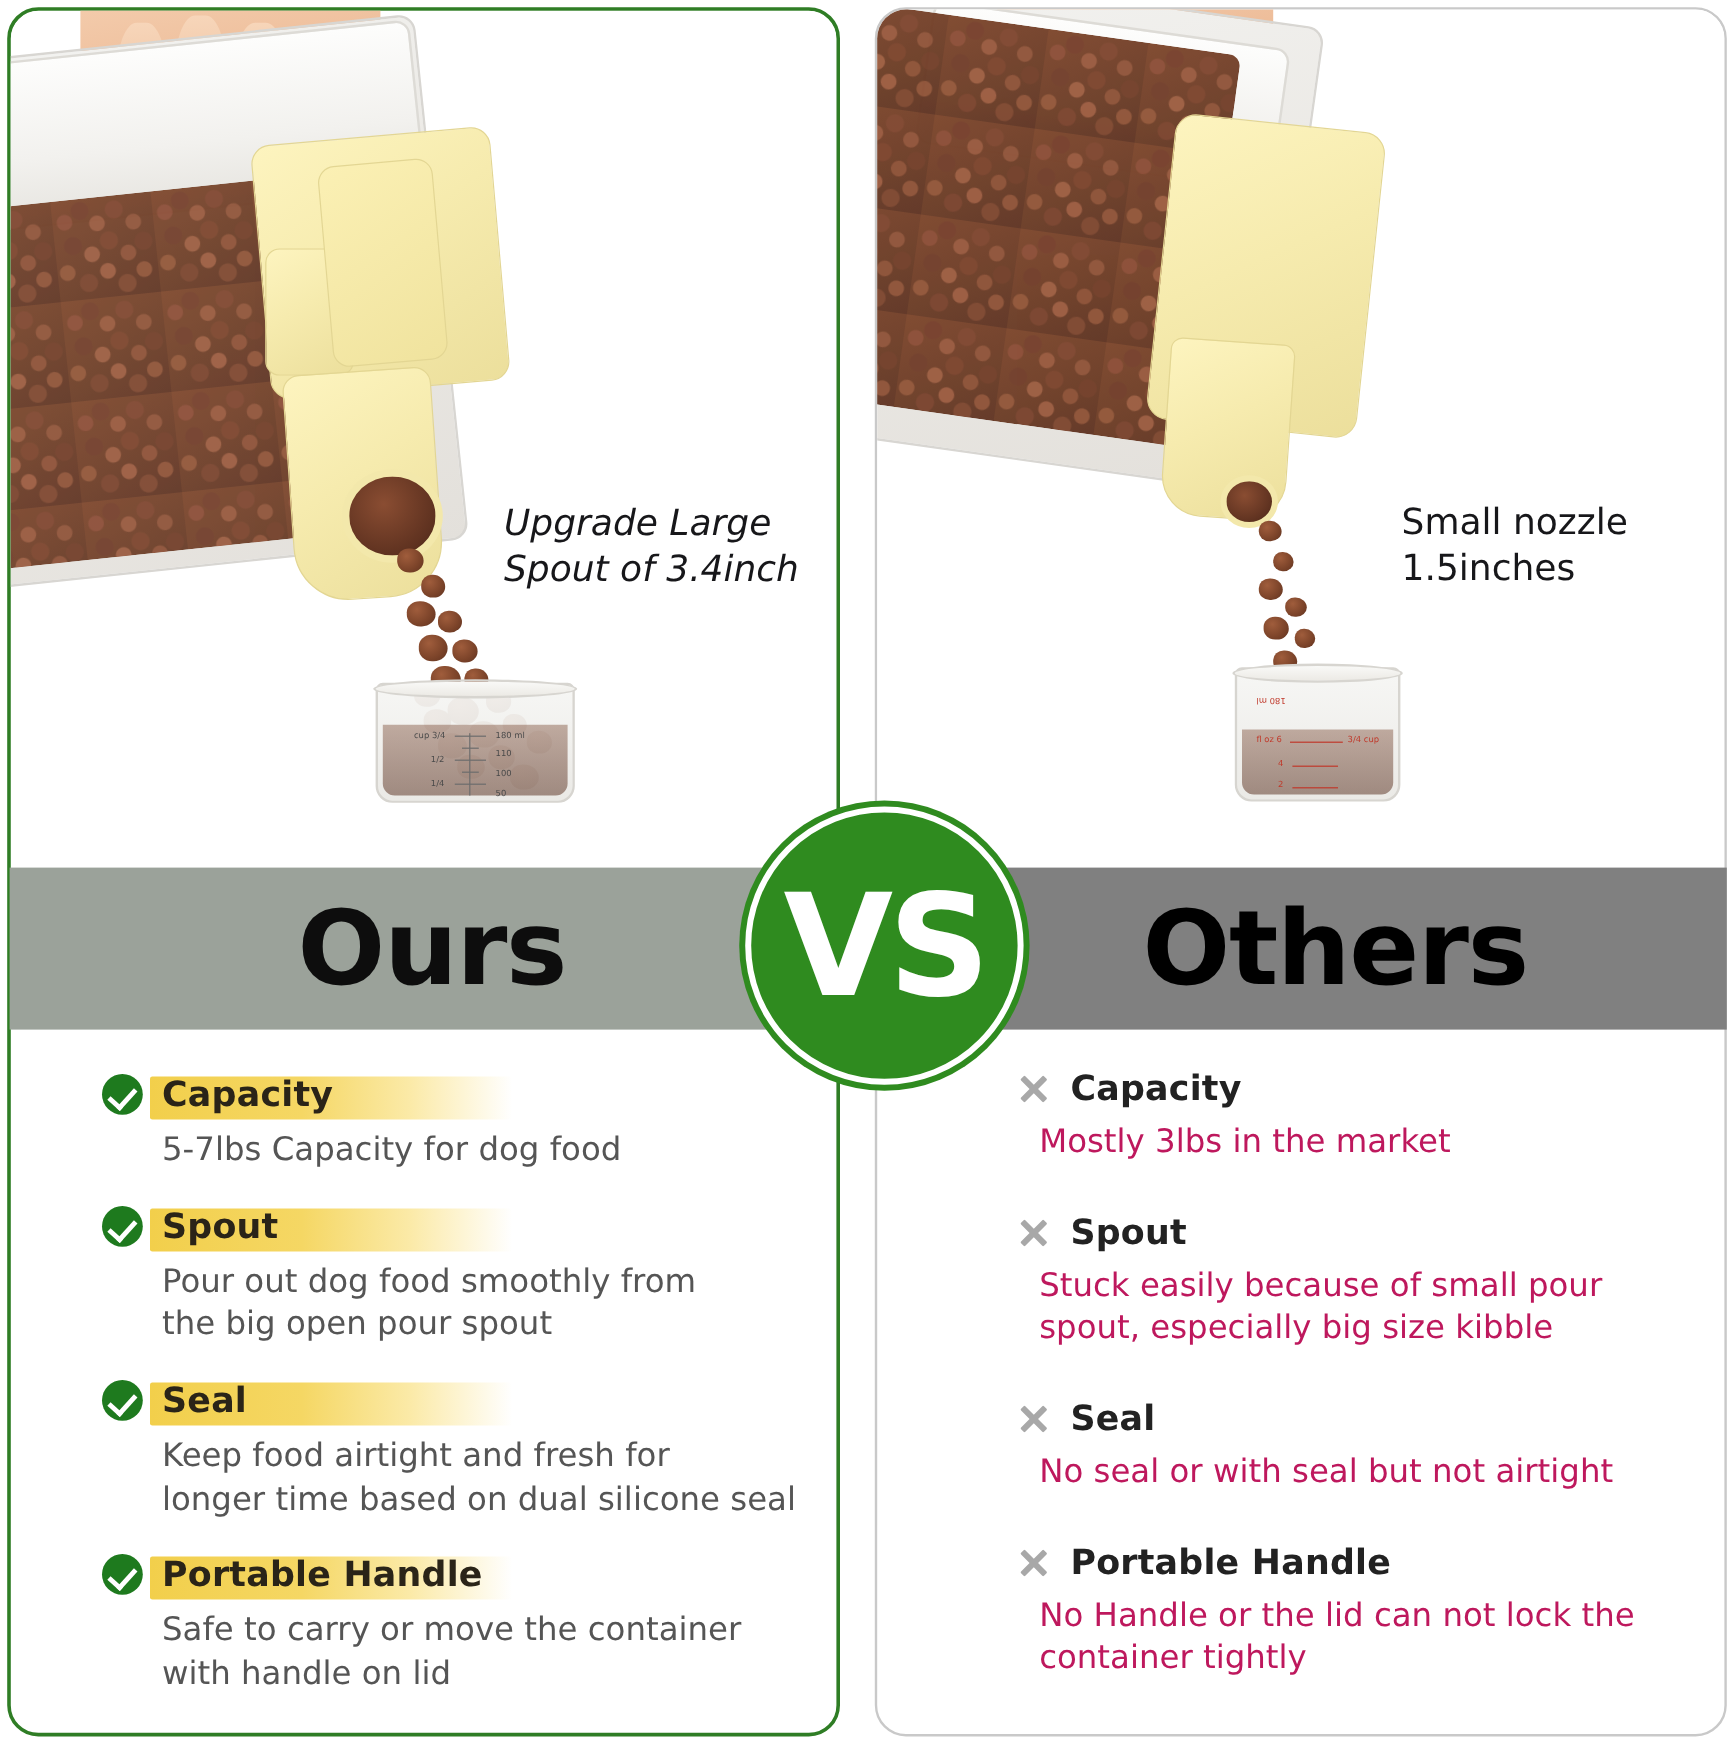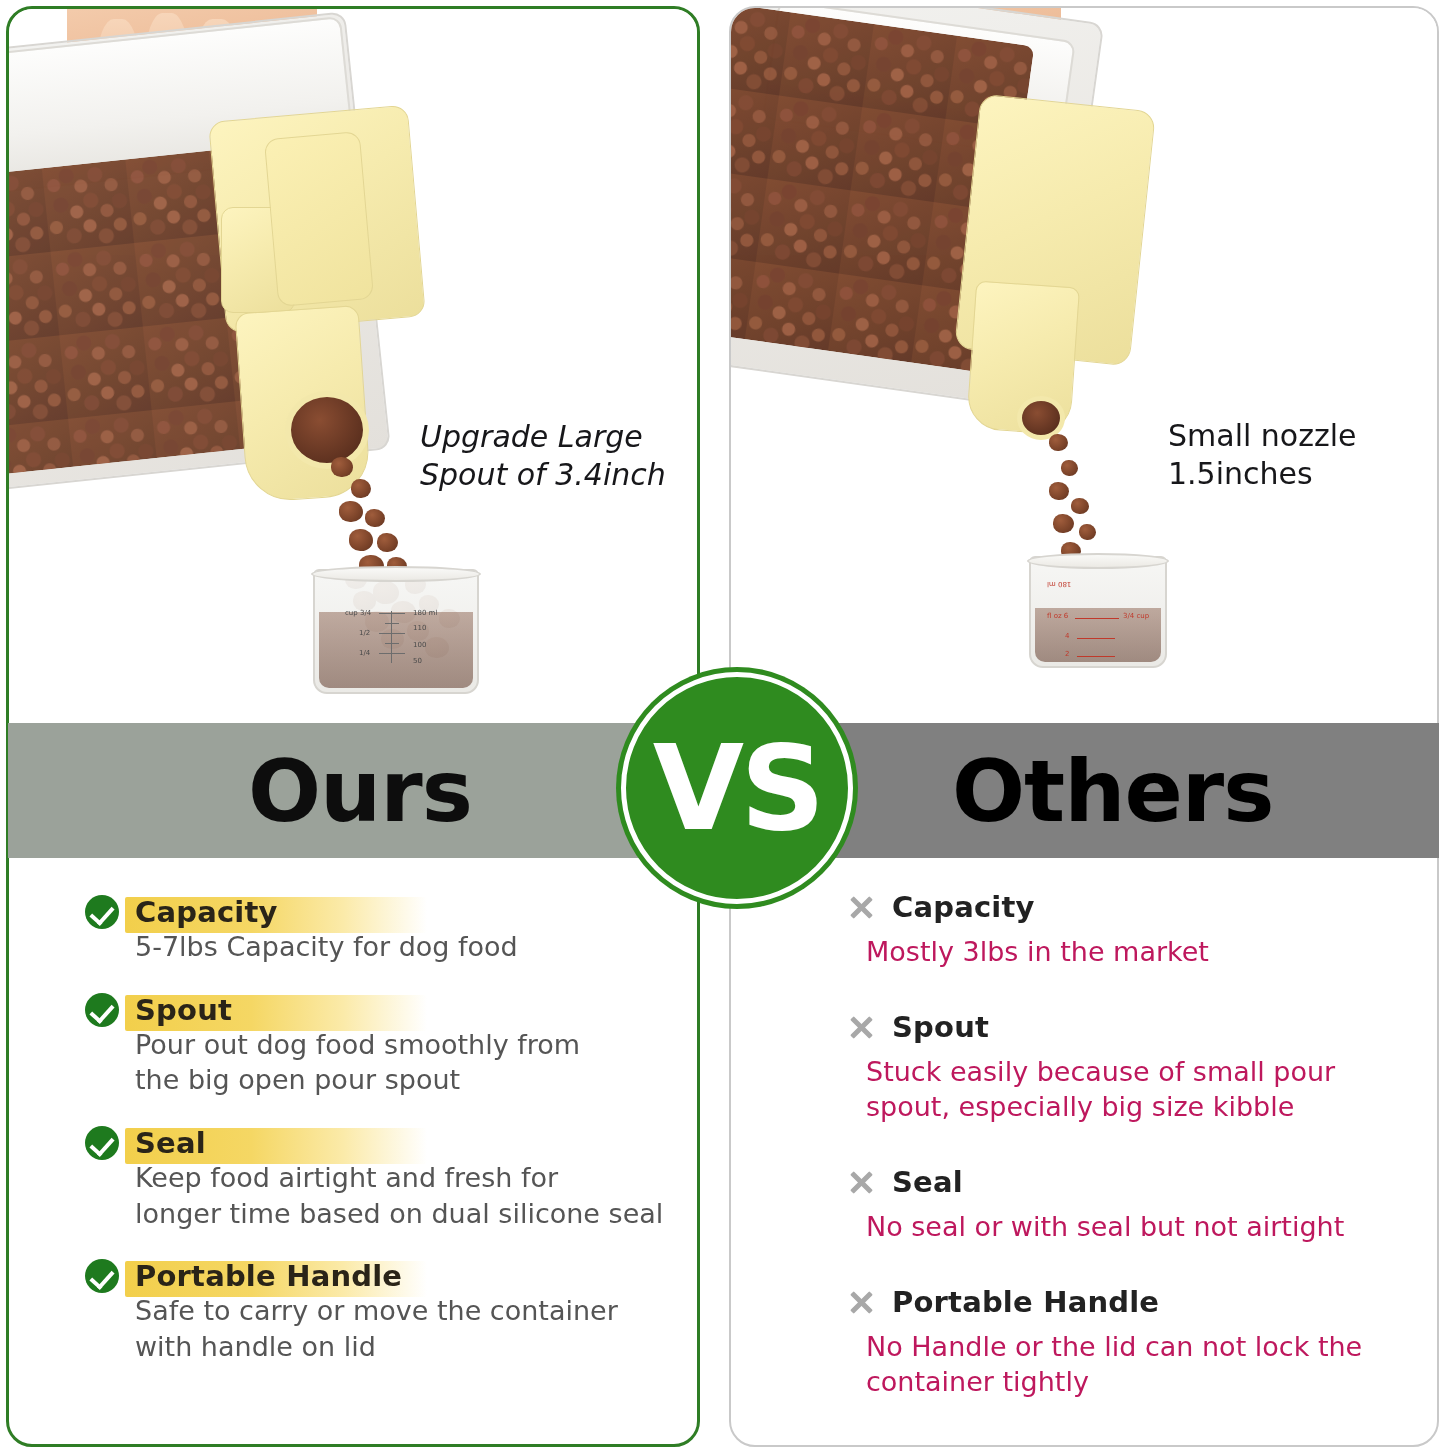--- a/index.html
+++ b/index.html
@@ -185,21 +185,21 @@
     border-radius: 2px;
   }
   .feat-title {
     position: relative; font-size: 29px; font-weight: 700;
     color: #2a2418; letter-spacing: .2px;
     font-family: "DejaVu Sans", "Liberation Sans", sans-serif;
   }
   .feat-title.plain { color: #222222; }
 
   .feat-desc {
-    margin-left: 50px;
+    margin-top: 12px; margin-left: 50px;
     font-size: 27px; line-height: 1.32; color: #555555;
     white-space: pre-line;
     font-family: "DejaVu Sans", "Liberation Sans", sans-serif;
   }
   .feat.right .feat-desc { margin-top: 10px; margin-left: 20px; color: #be185d; }
 </style>
 </head>
 <body>
 
 <div class="page">
@@ -240,21 +240,21 @@
           <div class="kib" style="left:344px; top:582px; width:23px; height:20px;"></div>
           <div class="kib" style="left:382px; top:592px; width:25px; height:22px;"></div>
           <div class="kib" style="left:410px; top:586px; width:20px; height:18px;"></div>
           <div class="kib" style="left:356px; top:602px; width:24px; height:21px;"></div>
           <div class="kib" style="left:398px; top:612px; width:22px; height:20px;"></div>
           <div class="kib" style="left:430px; top:600px; width:21px; height:19px;"></div>
           <div class="kib" style="left:372px; top:620px; width:23px; height:20px;"></div>
           <div class="kib" style="left:416px; top:628px; width:24px; height:21px;"></div>
         </div>
 
-        <div class="cup" style="left:304px; top:560px; width:166px; height:125px;">
+        <div class="cup" style="left:304px; top:560px; width:166px; height:100px;">
           <div class="cup-rim"></div>
           <div class="cup-fill"></div>
           <div class="cup-spine" style="left:76px; top:40px; height:52px;"></div>
           <div class="cup-tick" style="left:64px; top:42px; width:26px;"></div>
           <div class="cup-tick" style="left:70px; top:52px; width:14px;"></div>
           <div class="cup-tick" style="left:64px; top:62px; width:26px;"></div>
           <div class="cup-tick" style="left:70px; top:72px; width:14px;"></div>
           <div class="cup-tick" style="left:64px; top:82px; width:26px;"></div>
           <div class="cup-mark" style="left:30px; top:38px;">cup 3/4</div>
           <div class="cup-mark" style="left:44px; top:58px;">1/2</div>

